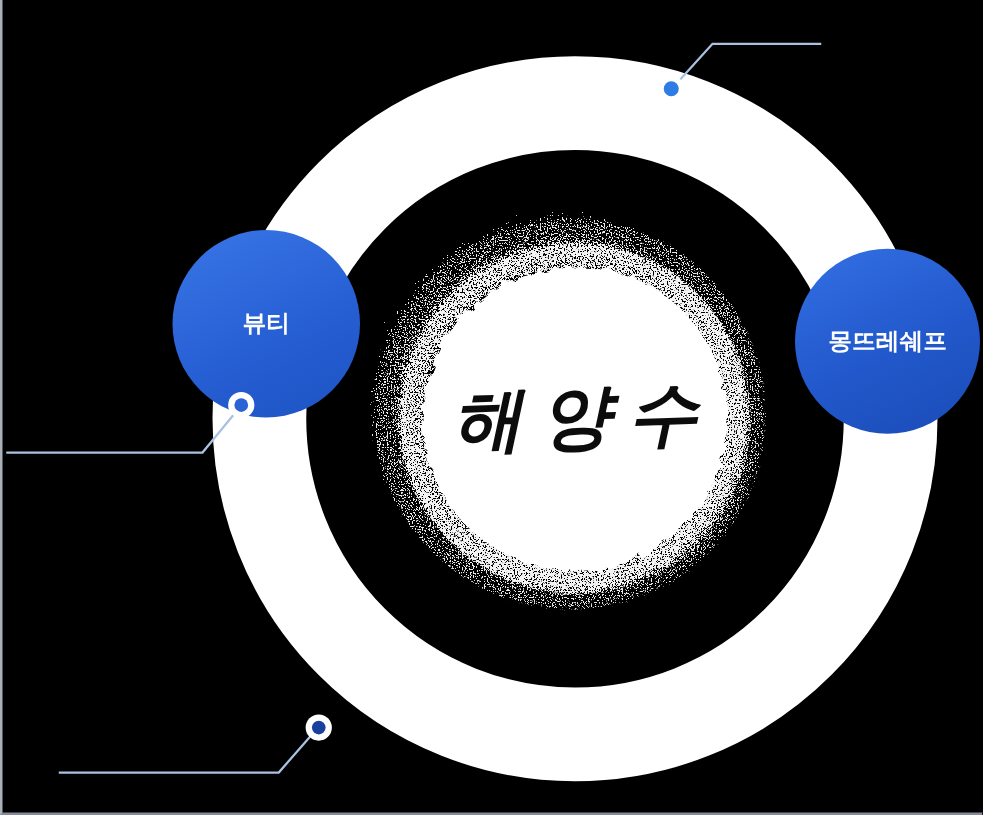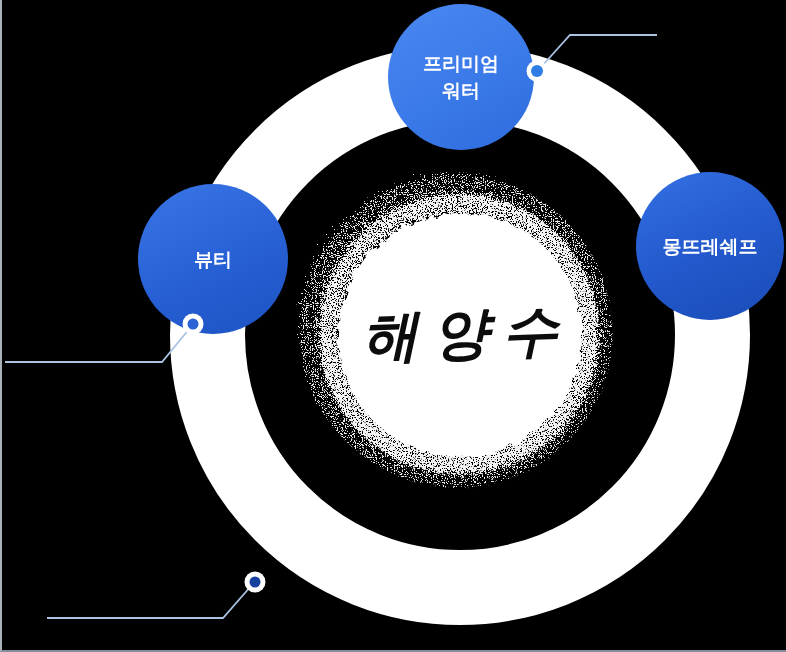--- a/index.html
+++ b/index.html
@@ -57,21 +57,21 @@
   .node span{display:block;}
   .node-premium-water{
     left:386px;top:4px;width:146px;height:146px;
     background:linear-gradient(150deg,#4a89f1 0%,#3a79e8 55%,#2e6bdd 100%);
   }
   .node-beauty{
     left:136px;top:184px;width:150px;height:150px;
     background:linear-gradient(155deg,#3a76e8 0%,#2760d4 55%,#1c52c3 100%);
   }
   .node-montrechef{
-    left:634px;top:172px;width:148px;height:148px;
+    left:634px;top:199px;width:148px;height:148px;
     background:linear-gradient(155deg,#3370e4 0%,#2258cb 55%,#1a4cb7 100%);
   }
   .node-wellbeing-food{
     left:240px;top:466px;width:148px;height:148px;
     background:linear-gradient(155deg,#2057c6 0%,#1848ae 55%,#143e9c 100%);
   }
   .node-stem-cell{
     left:538px;top:466px;width:146px;height:146px;
     background:linear-gradient(155deg,#1d50ba 0%,#1644a4 55%,#123a90 100%);
   }
@@ -111,24 +111,20 @@
 
     <circle cx="460" cy="335" r="130" fill="none" stroke="#f4f4f4" stroke-width="20" filter="url(#sprayDense)"></circle>
 
     <circle cx="460" cy="335" r="122" fill="#ffffff" filter="url(#roughEdge)"></circle>
   </svg>
 
   <div class="center-label">
     <span>해양수</span>
   </div>
 
-  <div class="node node-premium-water">
-    <span>프리미엄</span>
-    <span>워터</span>
-  </div>
   <div class="node node-beauty">
     <span>뷰티</span>
     <span></span>
   </div>
   <div class="node node-montrechef">
     <span>몽뜨레쉐프</span>
     <span></span>
   </div>
 
   <svg class="connector-svg" width="786" height="652" aria-hidden="true">

